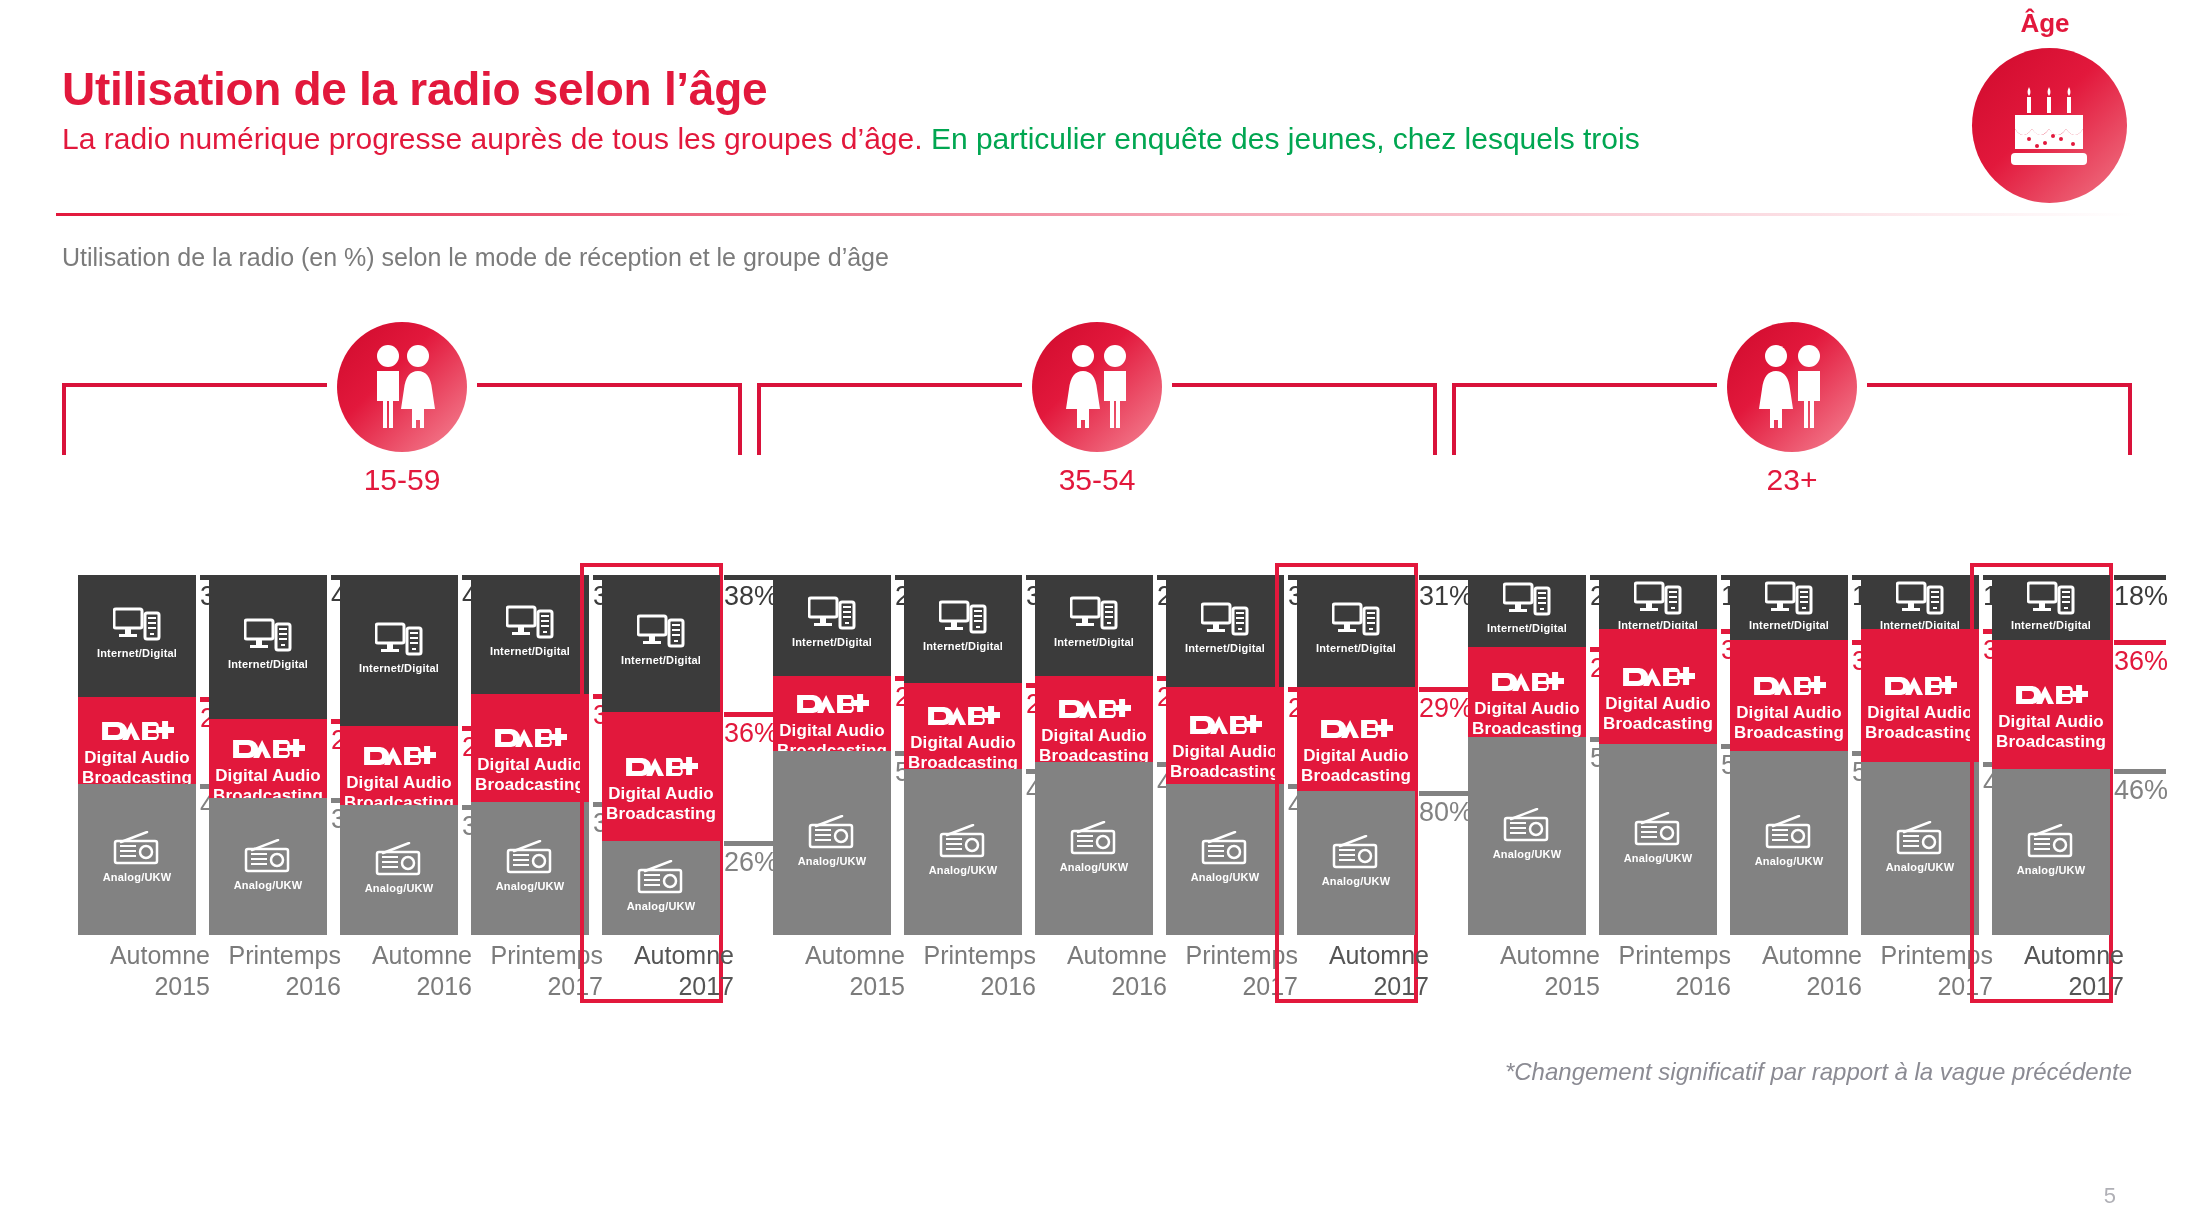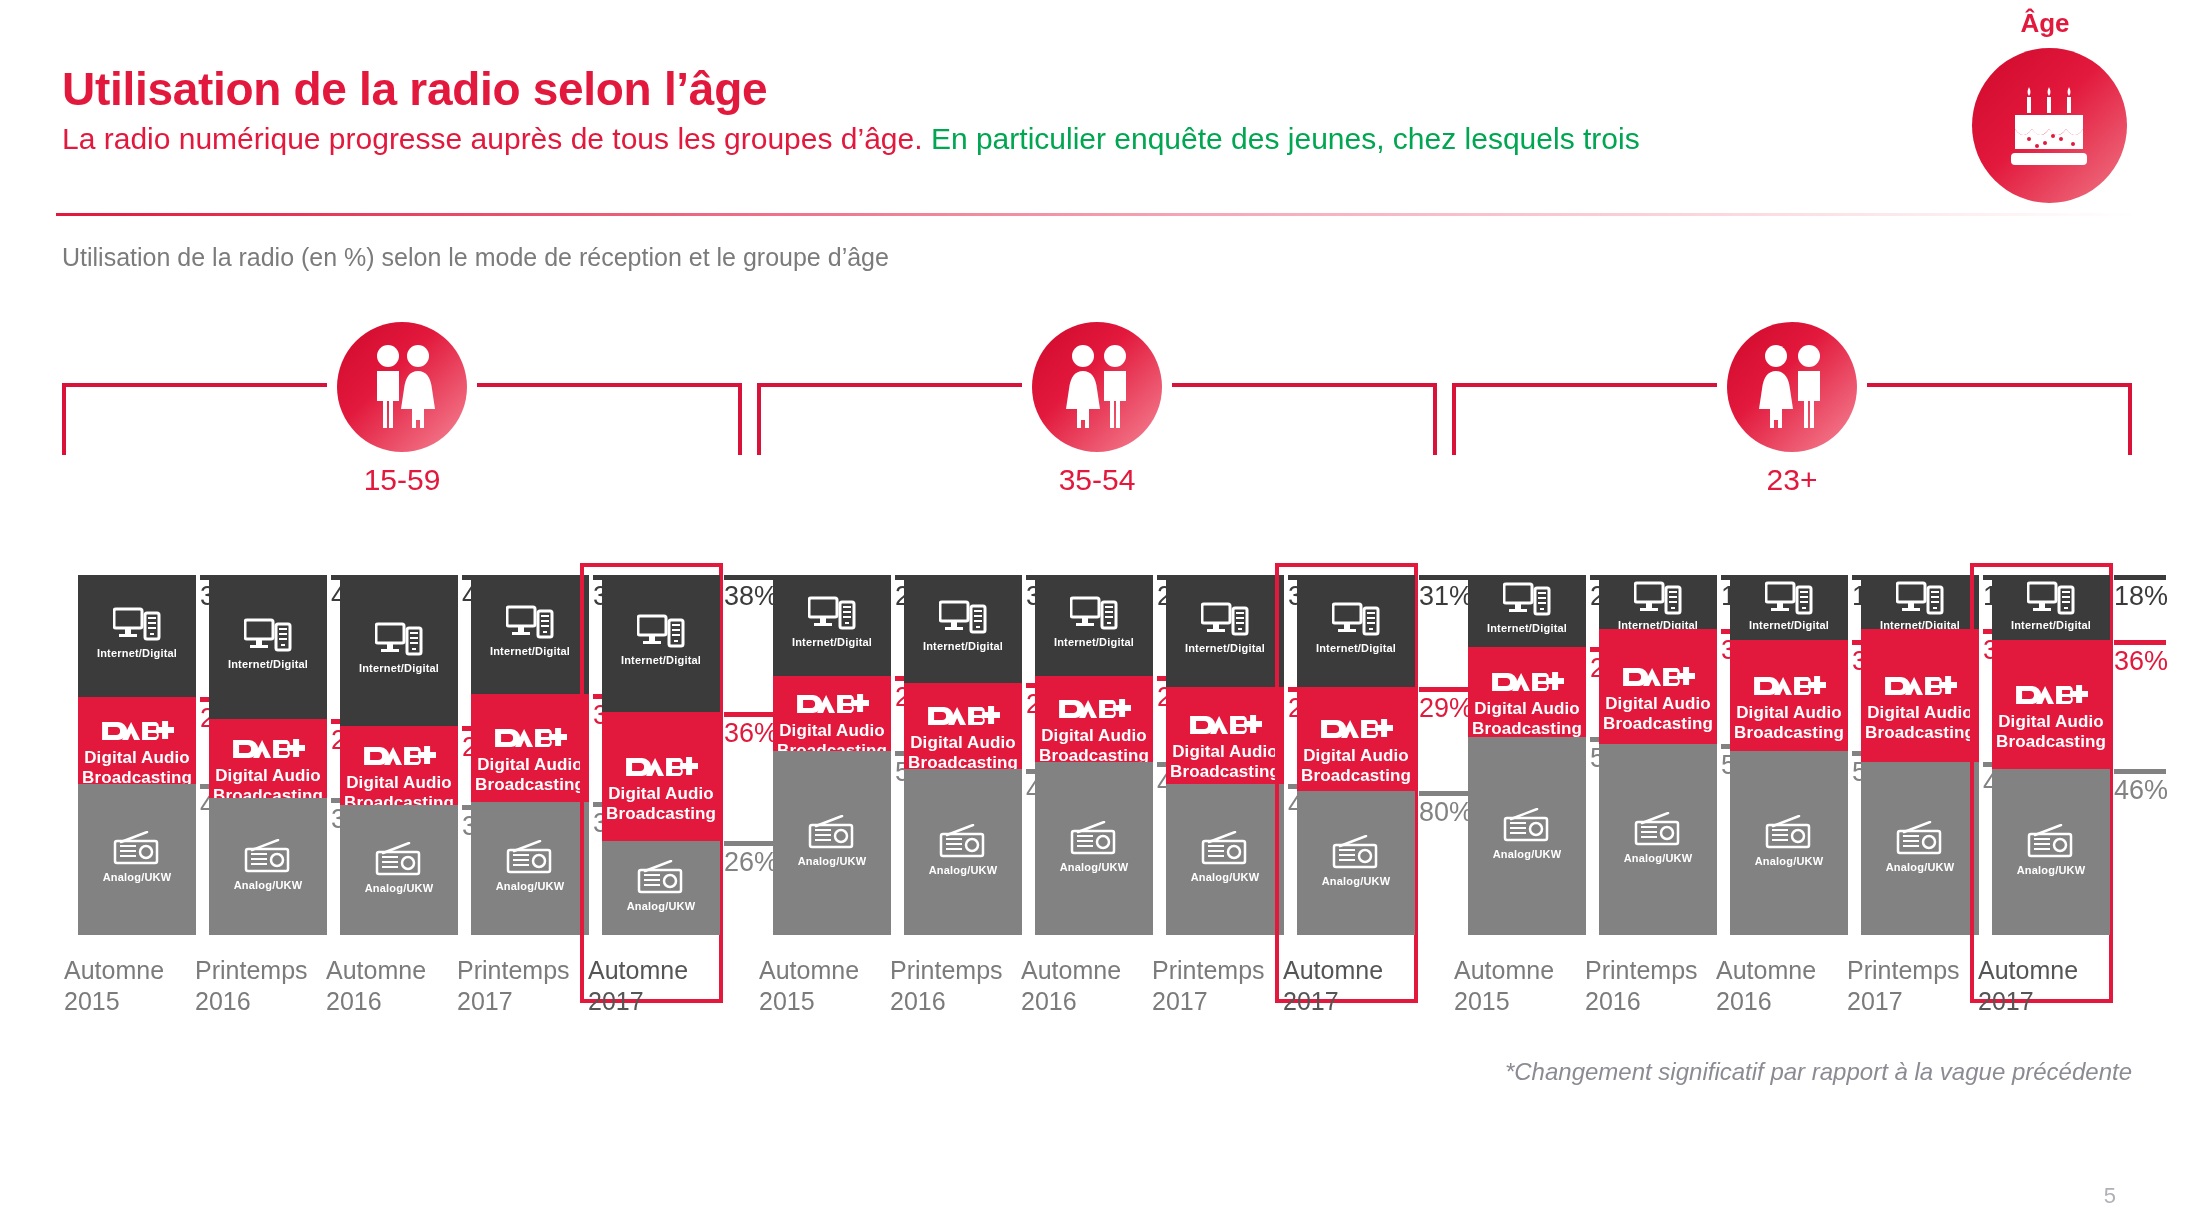--- a/index.html
+++ b/index.html
@@ -95,21 +95,21 @@
   .val.dab      { color: #E2183C; }
   .val.analog   { color: #828282; }
   .tick {
     position: absolute; left: 122px; width: 52px; height: 5px;
   }
   .tick.internet { background: #3B3B3B; }
   .tick.dab      { background: #E2183C; }
   .tick.analog   { background: #828282; }
 
   .xlab {
-    position: absolute; top: 380px; left: -14px; width: 146px; text-align: left;
+    position: absolute; top: 365px; left: -14px; width: 146px; text-align: right;
     font-size: 25px; line-height: 31px; color: #7b7b7b;
   }
   .xlab.hl { color: #555; }
 
   .hl-box {
     position: absolute; border: 4px solid #E2183C; top: -12px; height: 440px;
   }
 
   .footnote {
     position: absolute; right: 58px; top: 1058px;

